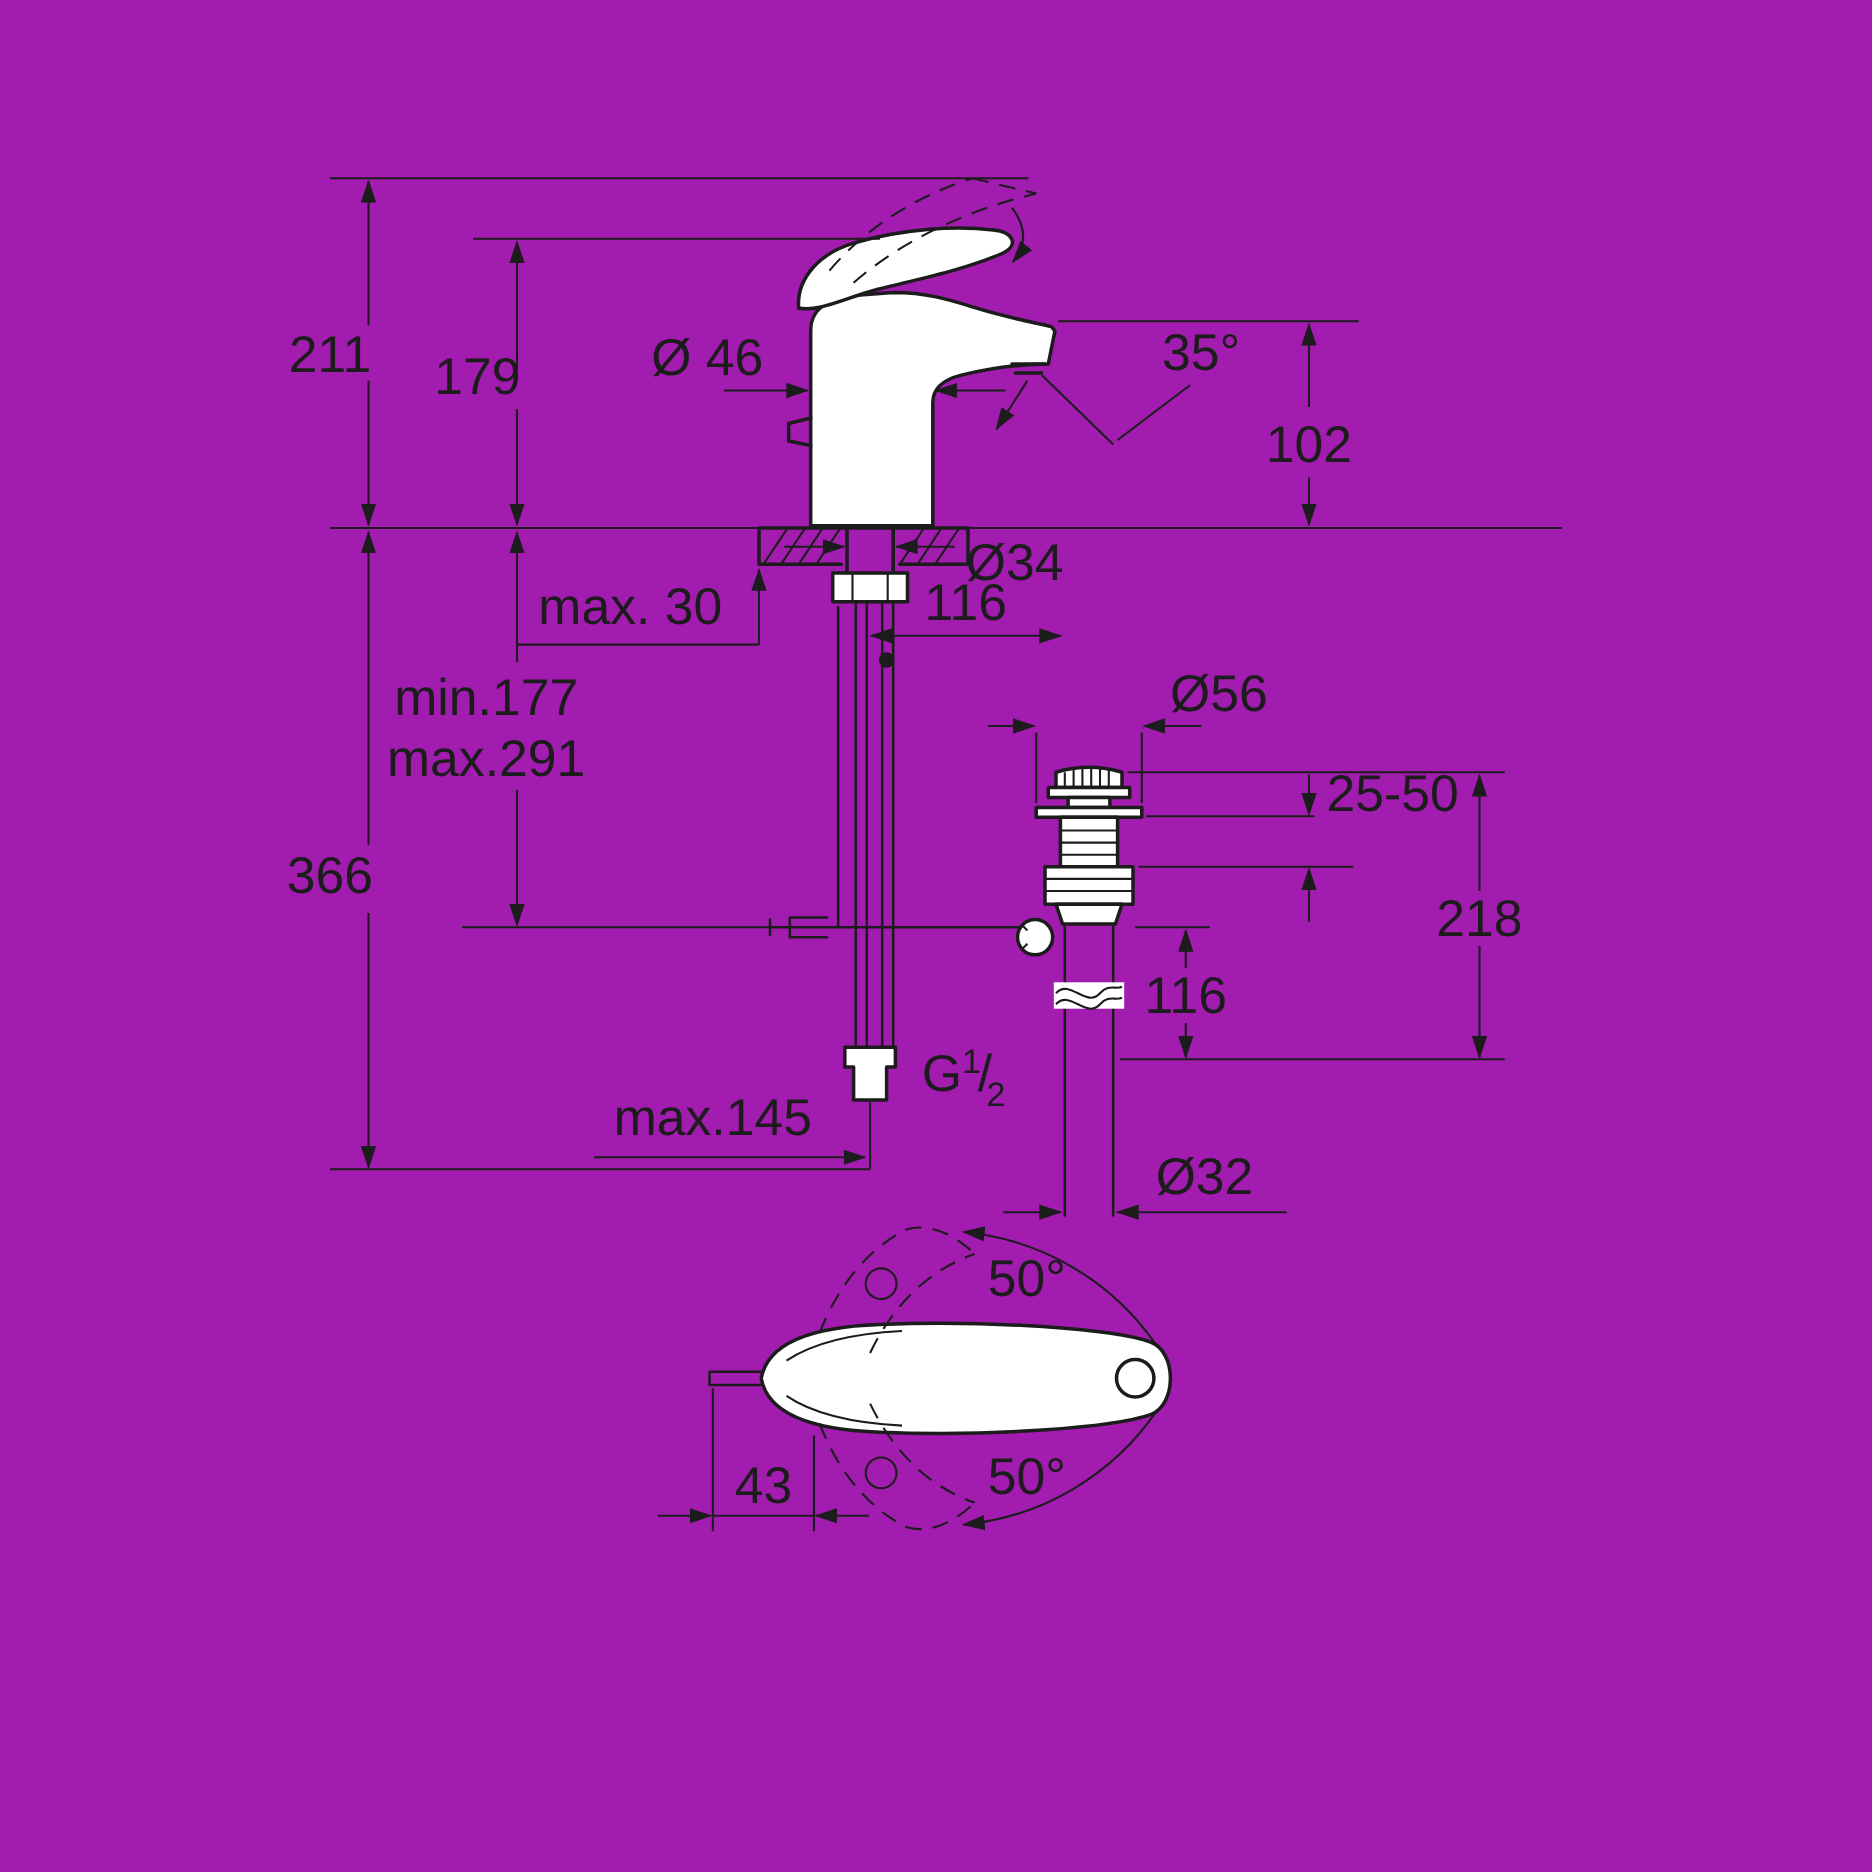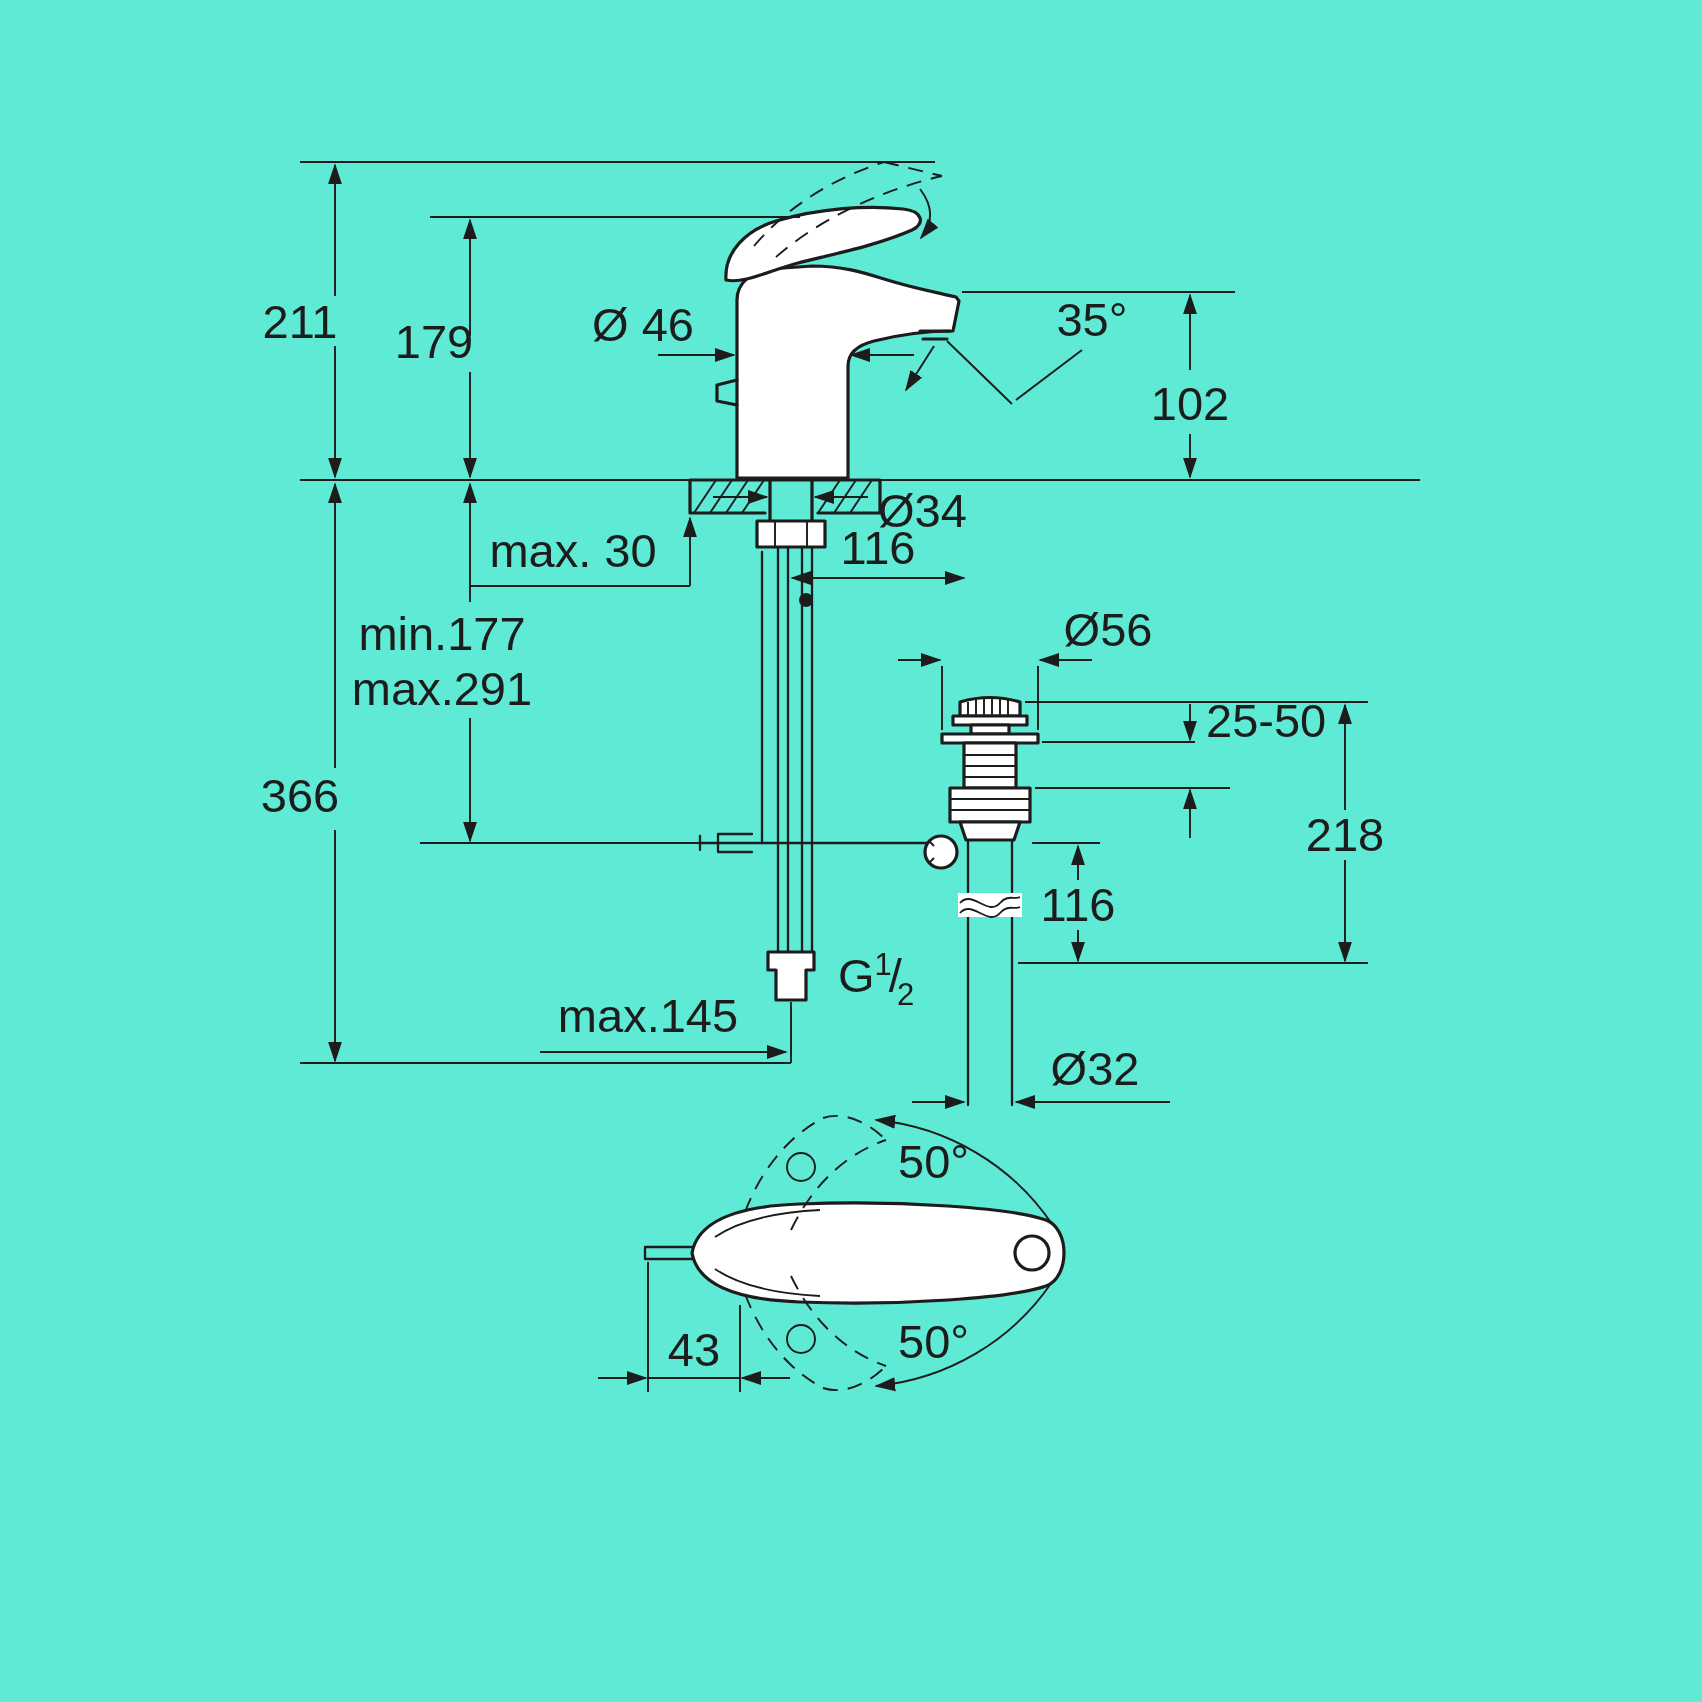--- a/index.html
+++ b/index.html
@@ -1,16 +1,16 @@
 <!DOCTYPE html>
 <html><head>
 <meta charset="utf-8">
 <style>
   html,body{margin:0;padding:0;background:#ffffff;}
-  .page{width:1702px;height:1702px;background:#5eead4;position:relative;overflow:hidden;}
+  .page{width:1702px;height:1702px;background:#a21caf;position:relative;overflow:hidden;}
   svg{display:block;}
   text{font-family:"Liberation Sans",sans-serif;font-size:47px;fill:#1c1c1c;}
   .mid{text-anchor:middle;}
   .o  {fill:none;stroke:#1c1c1c;stroke-width:3.2;stroke-linecap:round;stroke-linejoin:round;}
   .o2 {fill:none;stroke:#1c1c1c;stroke-width:2.3;stroke-linecap:round;stroke-linejoin:round;}
   .of {fill:#ffffff;stroke:#1c1c1c;stroke-width:3.2;stroke-linejoin:round;}
   .d  {fill:none;stroke:#1c1c1c;stroke-width:1.9;}
   .dsh{stroke-dasharray:15 10;}
   .fillw{fill:#ffffff;stroke:none;}
 </style>

